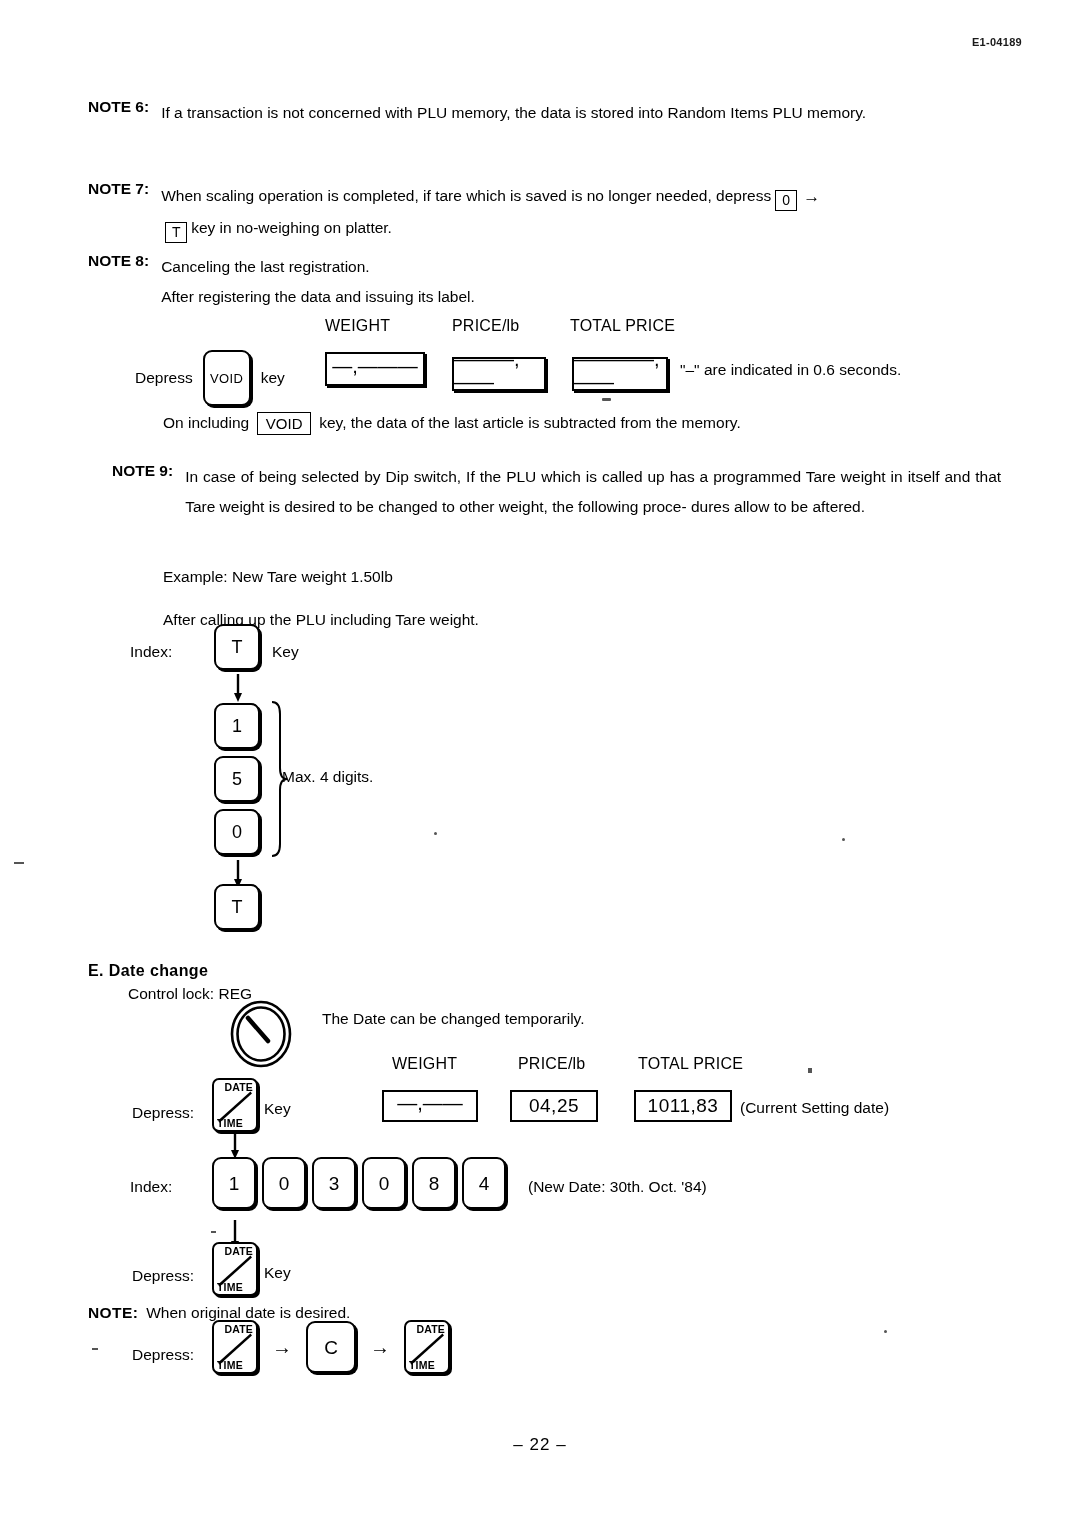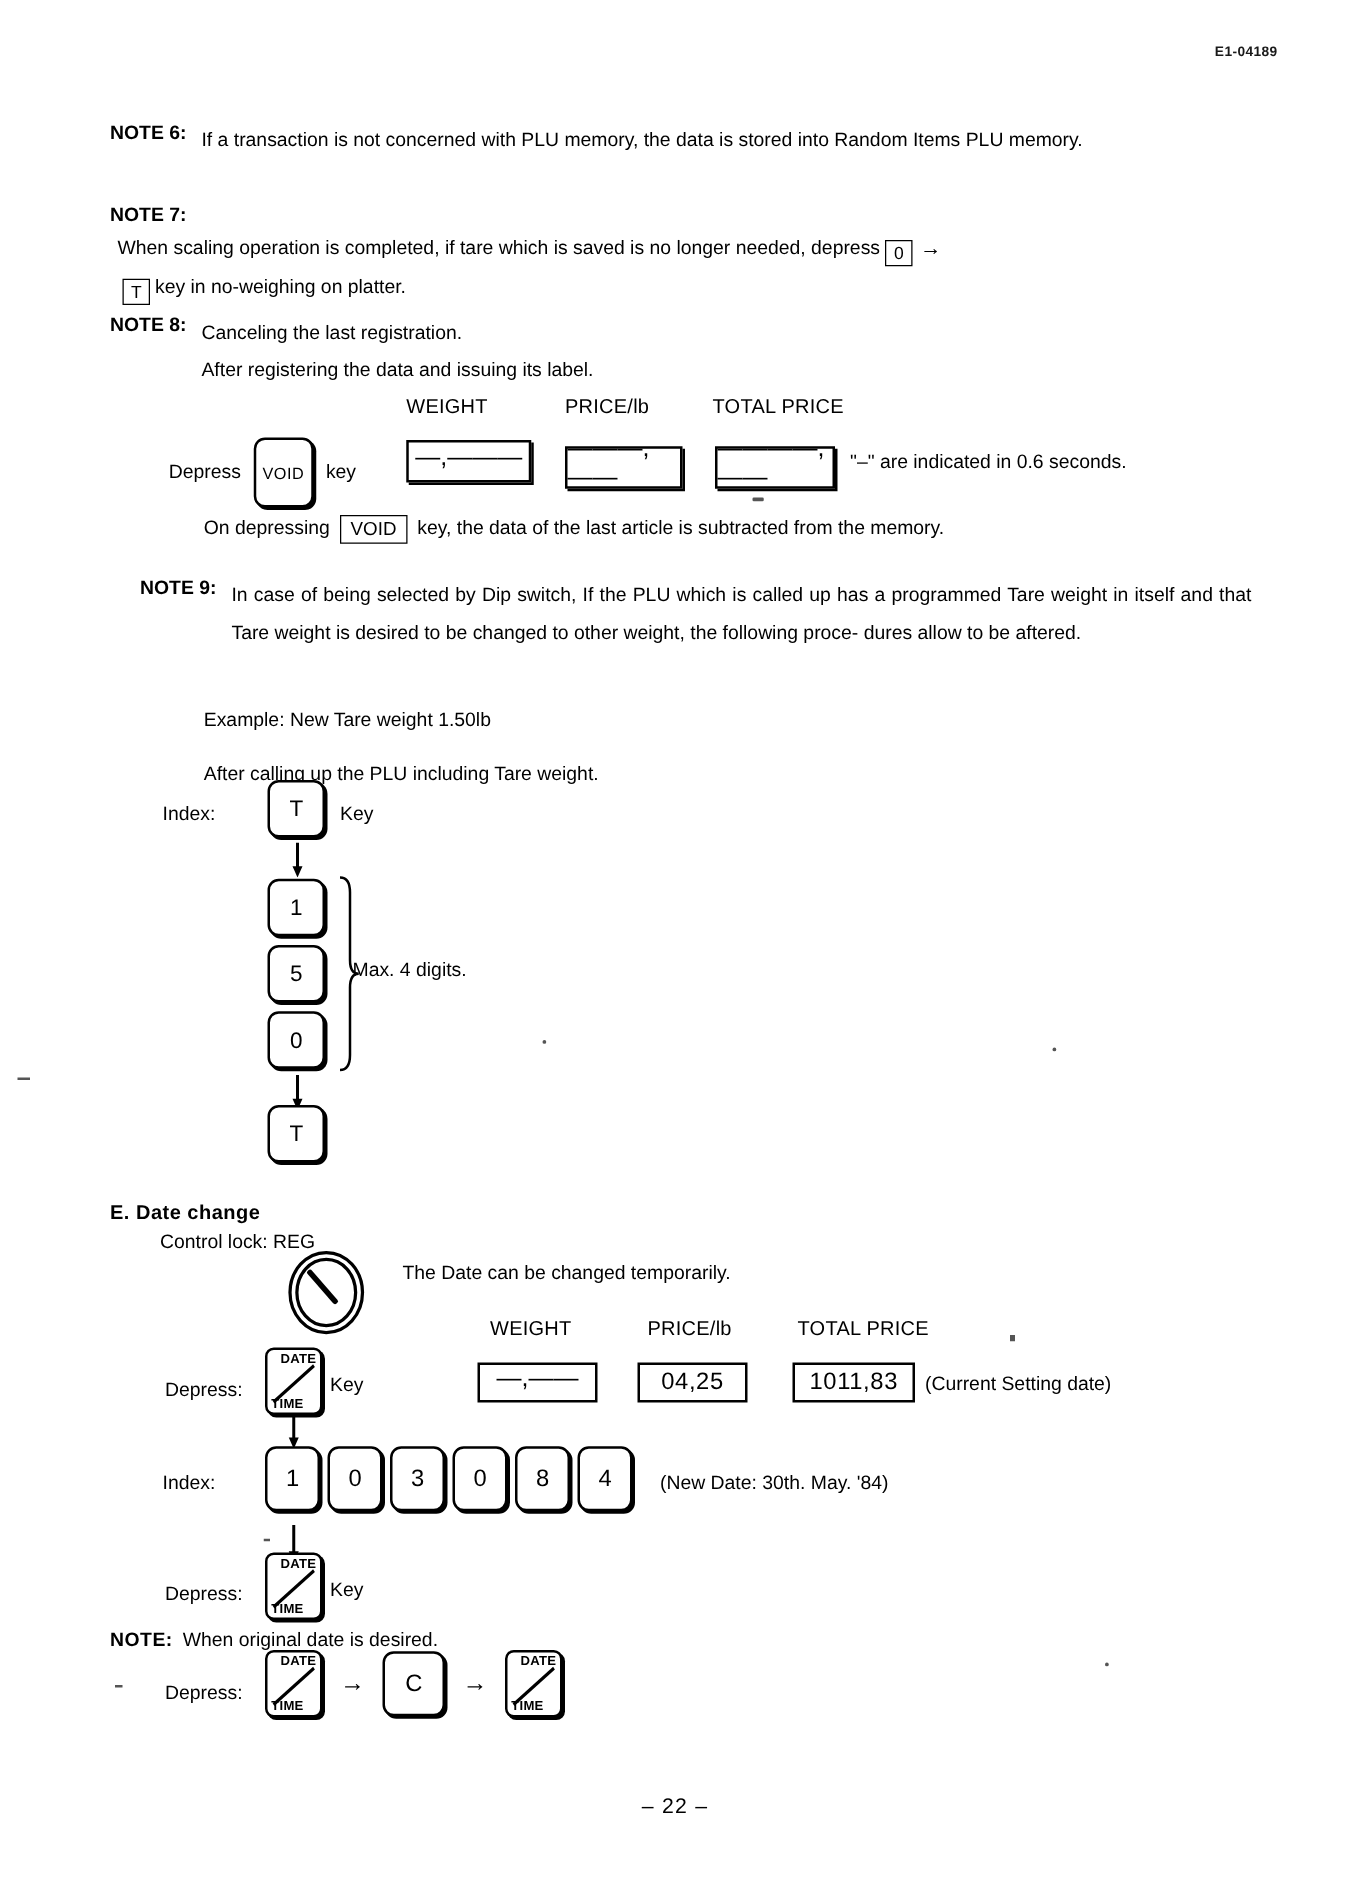--- a/index.html
+++ b/index.html
@@ -192,21 +192,21 @@
 
 <div class="page">
 
   <div class="doc-code">E1-04189</div>
 
   <div class="note-block" style="left:88px; top:98px; width:890px;">
     <div class="note-label">NOTE 6:</div>
     <div class="note-body" style="width:820px; padding-left:6px;">If a transaction is not concerned with PLU memory, the data is stored into Random Items PLU memory.</div>
   </div>
 
-  <div class="note-block" style="left:88px; top:164px; width:900px;flex-direction:column;">
+  <div class="note-block" style="left:88px; top:180px; width:900px;">
     <div class="note-label">NOTE 7:</div>
     <div class="note-body" style="width:830px; padding-left:6px;">
       <p class="nowrap">
         <span>When scaling operation is completed, if tare which is saved is no longer needed, depress</span><span class="inline-key">0</span><span class="arrow-glyph">→</span>
       </p>
       <p>
         <span class="inline-key">T</span><span>key in no-weighing on platter.</span>
       </p>
     </div>
   </div>
@@ -234,21 +234,21 @@
   </div>
   <div class="abs" style="left:452px; top:352px;">
     <span class="display dash w-price">———,——</span>
   </div>
   <div class="abs" style="left:572px; top:352px;">
     <span class="display dash w-total">————,——</span>
   </div>
   <div class="abs txt" style="left:680px; top:355px; white-space:nowrap;">"–" are indicated in 0.6 seconds.</div>
 
   <div class="abs" style="left:163px; top:408px; display:flex; align-items:center; white-space:nowrap;">
-    <span class="txt">On depressing</span>
+    <span class="txt">On including</span>
     <span class="inline-key wide" style="margin:0 8px; height:23px;">VOID</span>
     <span class="txt">key, the data of the last article is subtracted from the memory.</span>
   </div>
   <div class="stray-dot" style="left:602px; top:398px; width:9px; height:3px; border-radius:1px;"></div>
 
   <div class="note-block" style="left:88px; top:462px; width:900px;margin-left:24px;">
     <div class="note-label">NOTE 9:</div>
     <div class="note-body" style="width:822px; padding-left:6px; text-align:justify;">In case of being selected by Dip switch, If the PLU which is called up has a programmed Tare weight in itself and that Tare weight is desired to be changed to other weight, the following proce- dures allow to be aftered.</div>
   </div>
 
@@ -341,21 +341,21 @@
 
   <div class="abs txt" style="left:130px; top:1172px;">Index:</div>
   <div class="abs" style="left:212px; top:1157px; display:flex; gap:6px;">
     <span class="key digit">1</span>
     <span class="key digit">0</span>
     <span class="key digit">3</span>
     <span class="key digit">0</span>
     <span class="key digit">8</span>
     <span class="key digit">4</span>
   </div>
-  <div class="abs txt" style="left:528px; top:1172px; white-space:nowrap;">(New Date: 30th. May. '84)</div>
+  <div class="abs txt" style="left:528px; top:1172px; white-space:nowrap;">(New Date: 30th. Oct. '84)</div>
 
   <div class="down-arrow" style="left:229px; top:1220px;">
     <svg width="12" height="30" viewBox="0 0 12 30">
       <line x1="6" y1="0" x2="6" y2="23" stroke="#000" stroke-width="2.4"></line>
       <polygon points="6,30 2,21 10,21" fill="#000"></polygon>
     </svg>
   </div>
   <div class="stray-dot" style="left:211px; top:1231px; width:5px; height:2px; border-radius:0;"></div>
 
   <div class="abs txt" style="left:132px; top:1261px;">Depress:</div>

